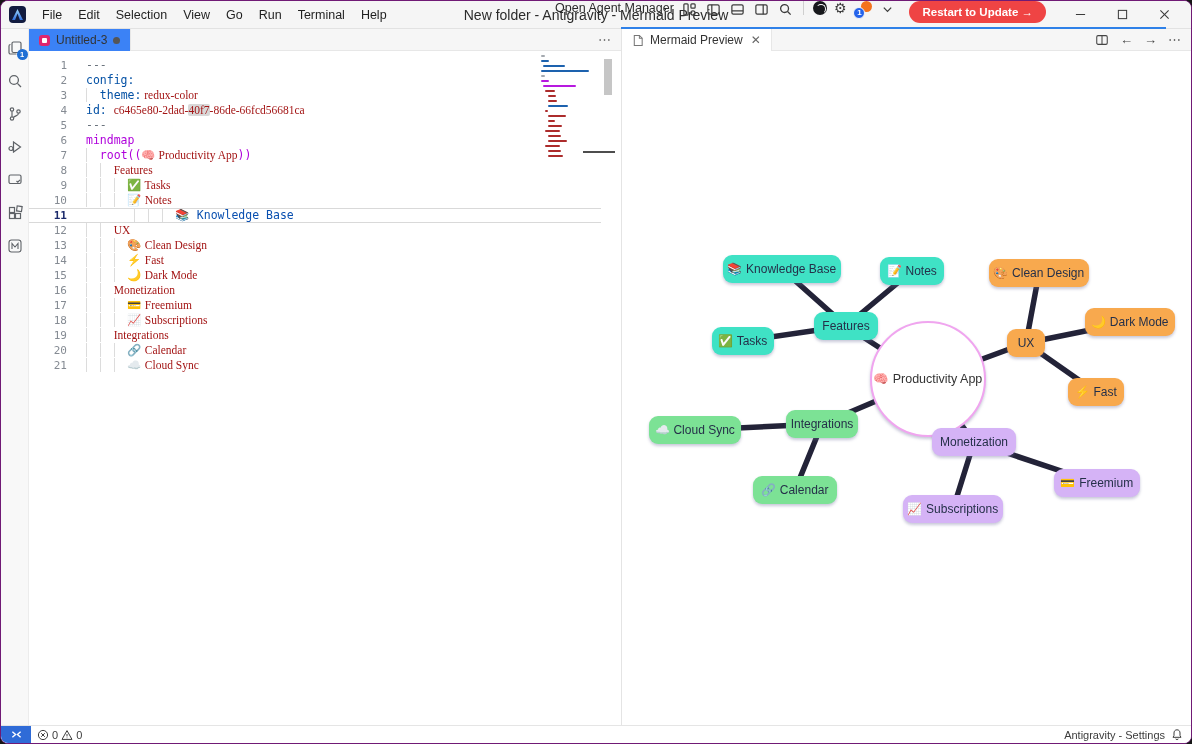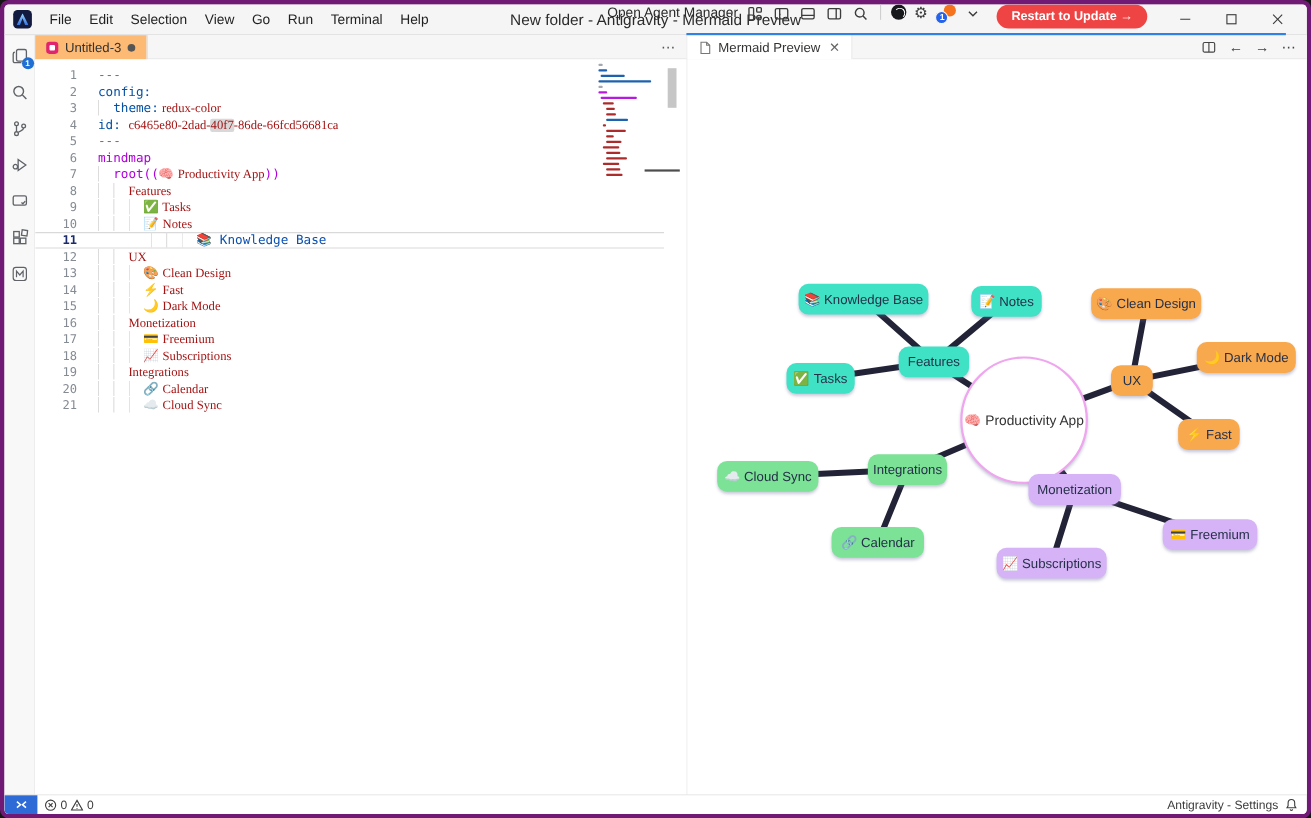--- a/index.html
+++ b/index.html
@@ -1,18 +1,18 @@
 <!DOCTYPE html>
 <html><head>
 <meta charset="utf-8">
 <style>
   html,body{margin:0;padding:0;background:#161616;}
   *{box-sizing:border-box;}
   .window{position:relative;width:1192px;height:744px;background:#fff;border-radius:8px;overflow:hidden;
-    font-family:"Liberation Sans",sans-serif;color:#1f1f1f;display:flex;flex-direction:column;border:4px solid #701a75;}
+    font-family:"Liberation Sans",sans-serif;color:#1f1f1f;display:flex;flex-direction:column;border:1px solid #701a75;}
   
   .titlebar{height:28px;flex:none;background:#f5f5f5;display:flex;align-items:center;position:relative;border-bottom:1px solid #e2e2e2;}
   .app-logo{width:17px;height:17px;border-radius:4px;margin:0 8px 0 8px;background:#121b3f;position:relative;overflow:hidden;flex:none;}
   .app-logo::after{content:"";position:absolute;left:3px;top:3px;width:11px;height:11px;
     background:linear-gradient(180deg,#9fd8ff,#2f6fe0);clip-path:polygon(50% 0,100% 100%,72% 100%,50% 42%,28% 100%,0 100%);}
   .menus{display:flex;align-items:center;height:100%;}
   .menu-item{padding:0 8px;font-size:12.5px;line-height:28px;cursor:default;}
   .win-title{position:absolute;left:0;right:0;text-align:center;font-size:14px;color:#2b2b2b;pointer-events:none;}
   .tb-right{margin-left:auto;display:flex;align-items:flex-start;gap:7px;padding-right:6px;z-index:2;}
   .agent-label{font-size:12.5px;color:#2b2b2b;}
@@ -32,21 +32,21 @@
   .progress-line{position:absolute;left:620px;top:26px;width:545px;height:2px;background:#2f81e8;z-index:3;}
   
   .main{flex:1;display:flex;min-height:0;}
   .activitybar{width:28px;flex:none;background:#f8f8f8;border-right:1px solid #ececec;display:flex;flex-direction:column;align-items:center;padding-top:10px;gap:15px;}
   .ab-icon{position:relative;width:18px;height:18px;color:#5f6368;display:flex;align-items:center;justify-content:center;}
   .ab-badge{position:absolute;right:-4px;bottom:-3px;background:#1f6fd4;color:#fff;border-radius:50%;width:11px;height:11px;
     font-size:7.5px;font-weight:700;display:flex;align-items:center;justify-content:center;}
   
   .editor-group{width:592px;flex:none;display:flex;flex-direction:column;background:#fff;}
   .tabstrip{height:22px;flex:none;background:#f6f6f6;border-bottom:1px solid #e7e7e7;display:flex;align-items:stretch;position:relative;}
-  .tab{display:flex;align-items:center;gap:6px;background:#fdba74;padding:0 10px;font-size:12px;color:#333;border-right:1px solid #e7e7e7;margin-bottom:-1px;}
+  .tab{display:flex;align-items:center;gap:6px;background:#3b82f6;padding:0 10px;font-size:12px;color:#333;border-right:1px solid #e7e7e7;margin-bottom:-1px;}
   .mermaid-file-icon{width:11px;height:11px;border-radius:3px;background:#e0256e;position:relative;flex:none;}
   .mermaid-file-icon::after{content:"";position:absolute;inset:3px;background:#fff;border-radius:1px;}
   .mod-dot{width:7px;height:7px;border-radius:50%;background:#555;}
   .strip-actions{margin-left:auto;display:flex;align-items:center;gap:10px;padding:0 10px;color:#555;font-size:13px;}
   .editor-content{position:relative;flex:1;overflow:hidden;background:#fff;}
   .code{position:absolute;left:0;top:7px;width:572px;}
   .line{display:flex;height:15px;font-family:"DejaVu Sans Mono","Liberation Mono",monospace;font-size:11.5px;line-height:15px;}
   .line.current{box-shadow:inset 0 1px 0 #d9d9d9,inset 0 -1px 0 #d9d9d9;gap:48px;}
   .ln{width:38px;flex:none;text-align:right;color:#858b93;font-size:11px;}
   .line.current .ln{color:#1b2a6b;font-weight:700;}

